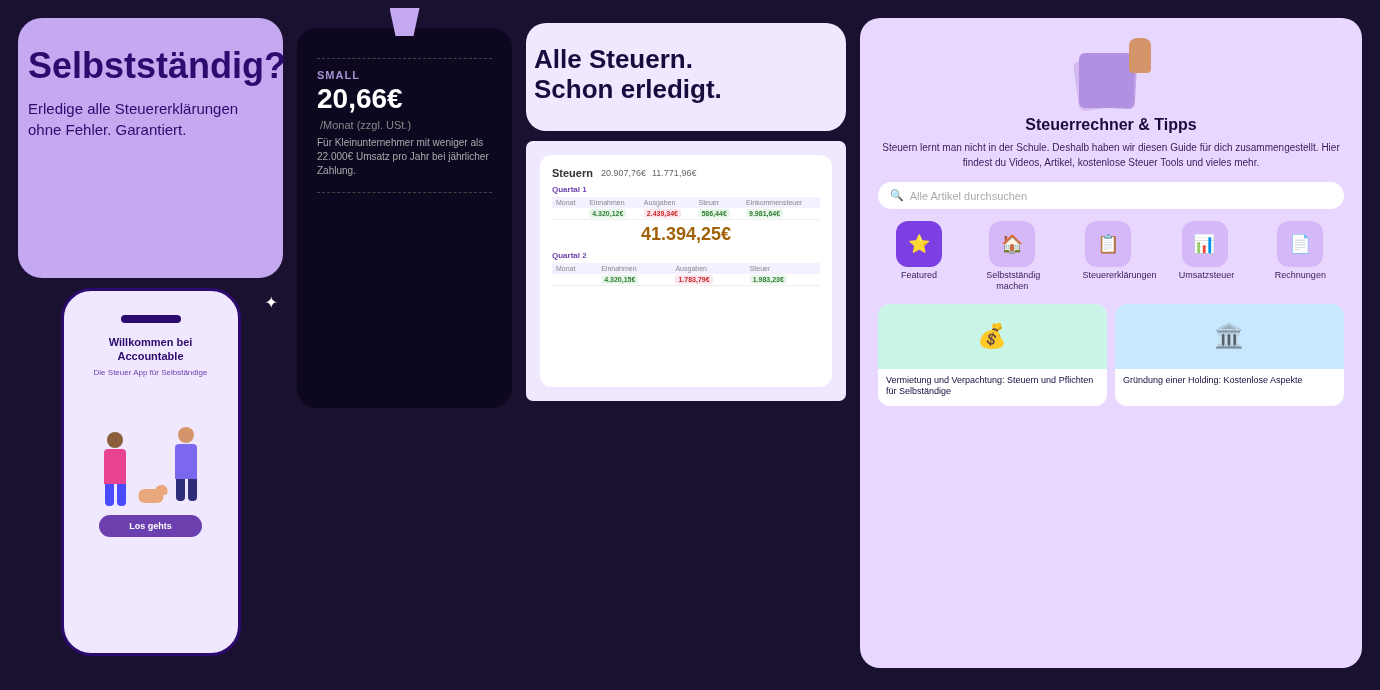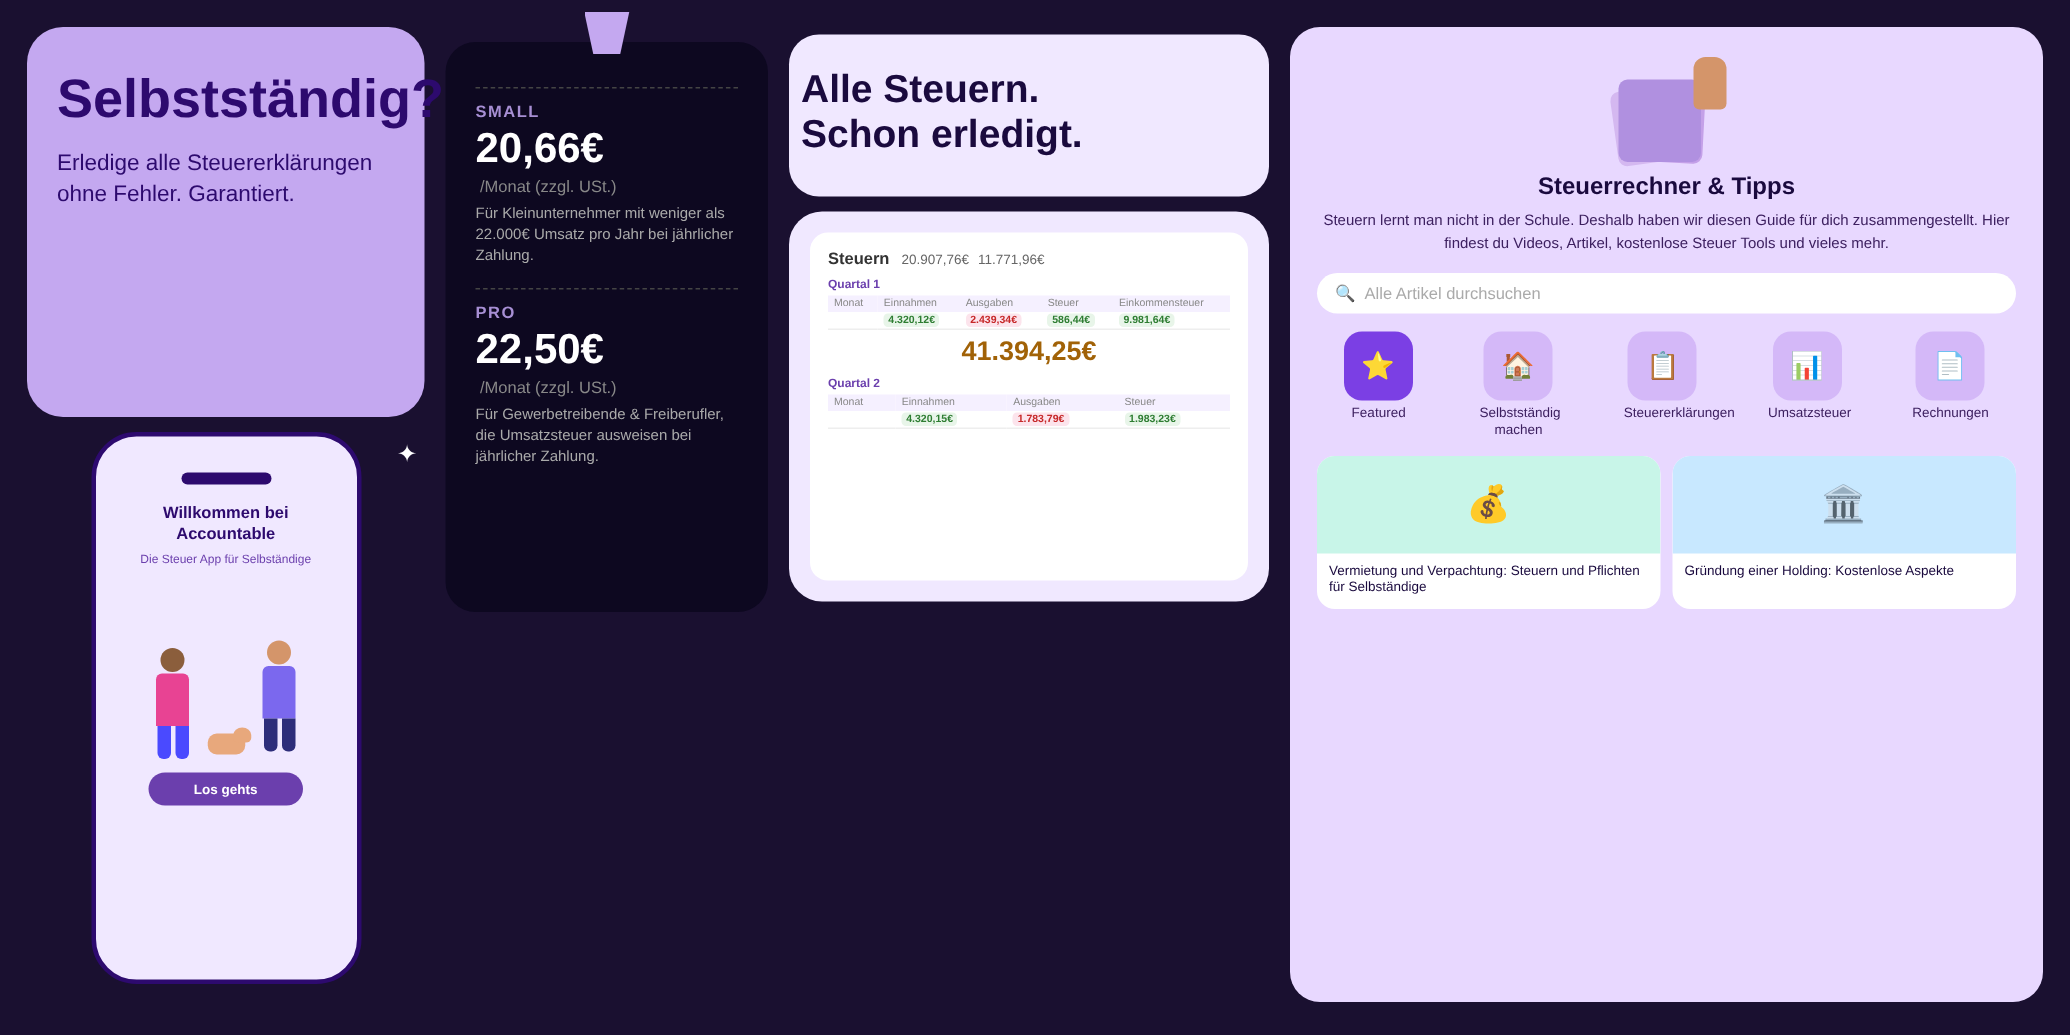--- a/index.html
+++ b/index.html
@@ -9,21 +9,21 @@
       background-color: #1a1030;
       font-family: 'Arial', sans-serif;
       overflow: hidden;
       position: relative;
     }
 
     
     .card-hero {
       background: #c4a8f0;
       border-radius: 24px;
-      padding: 28px 24px 20px 20px;
+      padding: 28px 24px 20px 10px;
       grid-column: 1;
       grid-row: 1;
       height: 260px;
       display: flex;
       flex-direction: column;
       justify-content: flex-start;
     }
 
     .card-hero h1 {
       font-size: 36px;
@@ -265,21 +265,21 @@
     .card-taxes-header h2 {
       font-size: 26px;
       font-weight: 900;
       color: #1a0a3e;
       line-height: 1.15;
       margin-bottom: 4px;
     }
 
     .dashboard-card {
       background: #f0e8ff;
-      border-radius: 22px;
+      border-radius: 7px;
       padding: 14px;
       height: 260px;
       overflow: hidden;
       position: relative;
     }
 
     .dashboard-inner {
       background: white;
       border-radius: 12px;
       padding: 12px;
@@ -653,28 +653,20 @@
         <div class="pricing-tier-label">SMALL</div>
         <div>
           <span class="pricing-price">20,66€</span>
           <span class="pricing-price-small">/Monat (zzgl. USt.)</span>
         </div>
         <div class="pricing-desc">Für Kleinunternehmer mit weniger als 22.000€ Umsatz pro Jahr bei jährlicher Zahlung.</div>
       </div>
 
       <hr class="pricing-divider">
 
-      <div class="pricing-tier">
-        <div class="pricing-tier-label">PRO</div>
-        <div>
-          <span class="pricing-price">22,50€</span>
-          <span class="pricing-price-small">/Monat (zzgl. USt.)</span>
-        </div>
-        <div class="pricing-desc">Für Gewerbetreibende &amp; Freiberufler, die Umsatzsteuer ausweisen bei jährlicher Zahlung.</div>
-      </div>
 
     </div>
   </div>
 
   <div class="col3">
 
     <div class="card-taxes-header">
       <h2>
         <span>Alle Steuern.</span><br>
         <span>Schon erledigt.</span>

